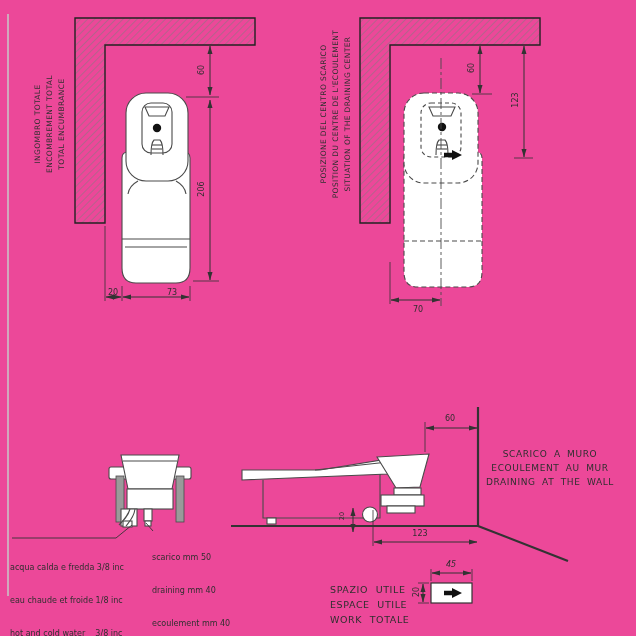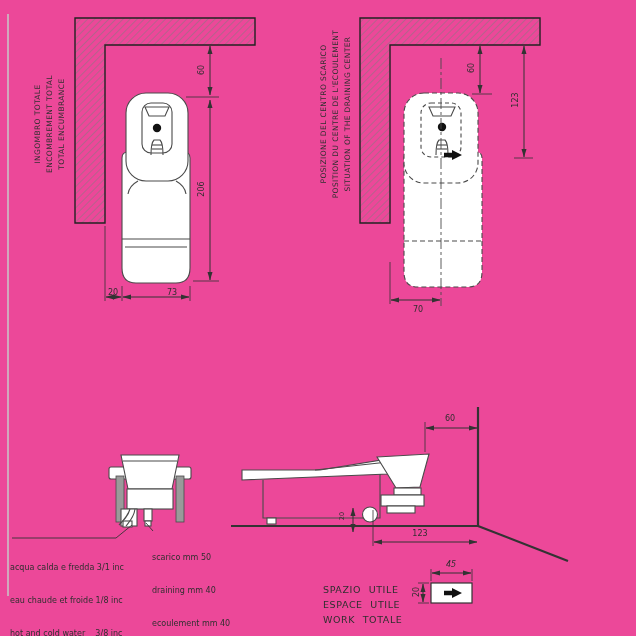--- a/index.html
+++ b/index.html
@@ -169,36 +169,41 @@
   <div class="lbl rotd" style="left:192px;top:65px;width:20px;">60</div>
   <div class="lbl rotd" style="left:190px;top:184px;width:24px;">206</div>
   <div class="lbl" style="left:104px;top:288px;width:18px;">20</div>
   <div class="lbl" style="left:147px;top:288px;width:18px;margin-left:16px;">73</div>
 
   <div class="lbl rotd" style="left:462px;top:63px;width:20px;">60</div>
   <div class="lbl rotd" style="left:503px;top:95px;width:26px;">123</div>
   <div class="lbl" style="left:406px;top:305px;width:24px;">70</div>
 
   <div class="txtblock" style="left:10px;top:540px;">
-    <div>acqua calda e fredda 3/1 inc</div>
+    <div>acqua calda e fredda 3/8 inc</div>
     <div>eau chaude et froide 1/8 inc</div>
     <div>hot and cold water    3/8 inc</div>
   </div>
   <div class="txtblock" style="left:152px;top:530px;">
     <div>scarico mm 50</div>
     <div>draining mm 40</div>
     <div>ecoulement mm 40</div>
   </div>
 
   <div class="lbl" style="left:440px;top:414px;width:20px;">60</div>
   <div class="lbl" style="left:406px;top:529px;width:28px;">123</div>
   <div class="lbl rotd tiny" style="left:333px;top:512px;width:18px;">20</div>
 
-
-  <div class="wscap" style="left:323px;top:582px;">
+  <div class="bigcap" style="left:482px;top:447px;width:136px;">
+    <div>SCARICO A MURO</div>
+    <div>ECOULEMENT AU MUR</div>
+    <div>DRAINING AT THE WALL</div>
+  </div>
+
+  <div class="wscap" style="left:330px;top:582px;">
     <div>SPAZIO UTILE</div>
     <div>ESPACE UTILE</div>
     <div>WORK TOTALE</div>
   </div>
   <div class="lbl" style="left:442px;top:560px;width:18px;font-style:italic;">45</div>
   <div class="lbl rotd" style="left:407px;top:587px;width:20px;">20</div>
 
 </div>
 
 </body></html>

